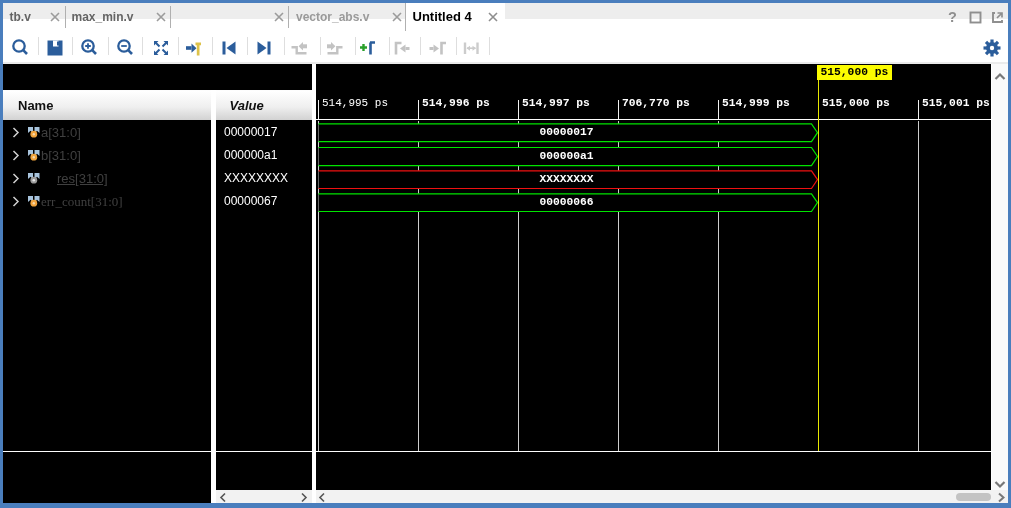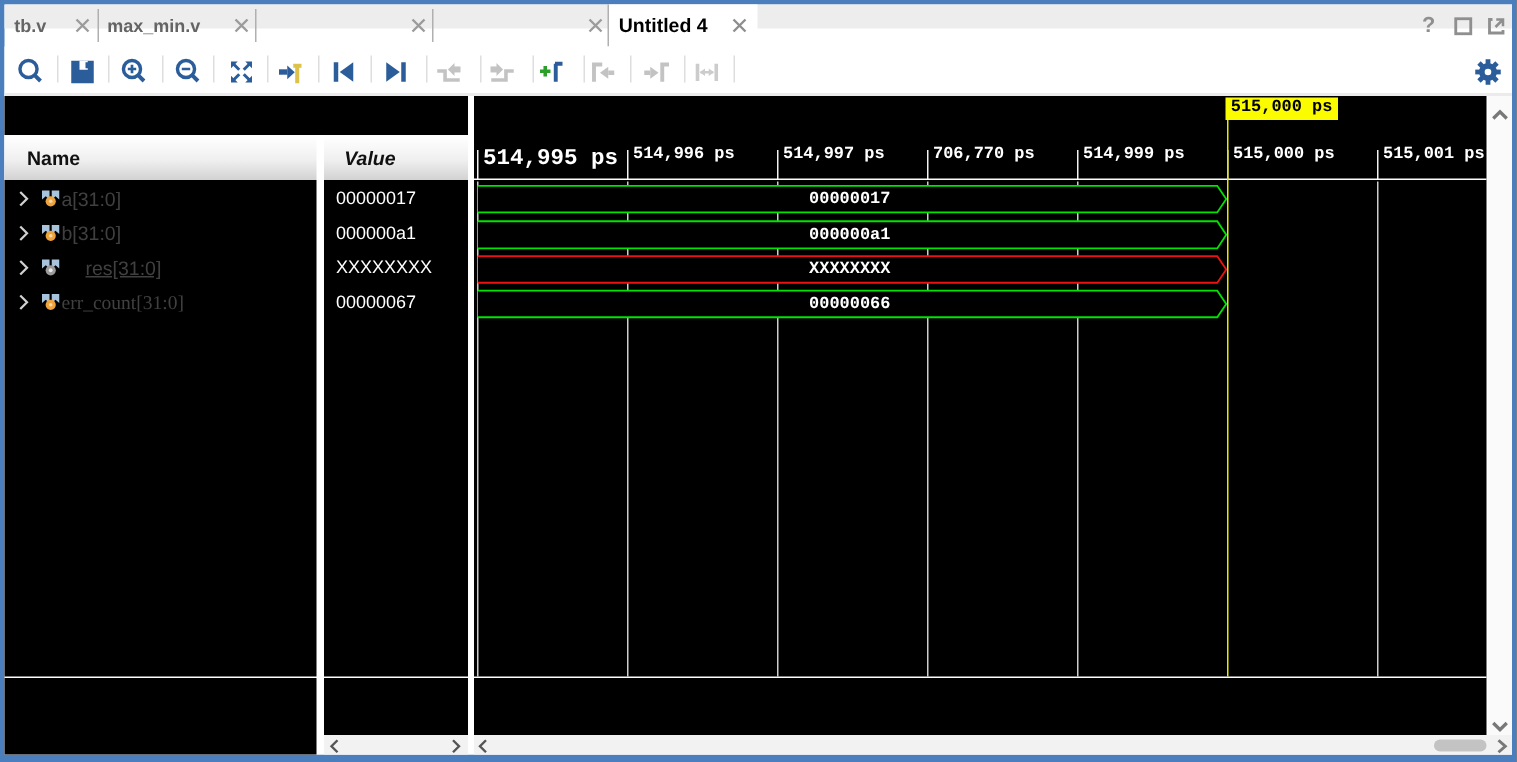--- a/index.html
+++ b/index.html
@@ -21,20 +21,21 @@
 
   <div class="abs" style="left:62px;top:3px;width:1px;height:22px;background:#b0b0b0;"></div>
   <div class="abs" style="left:167px;top:3px;width:1px;height:22px;background:#b0b0b0;"></div>
   <div class="abs" style="left:285px;top:3px;width:1px;height:22px;background:#b0b0b0;"></div>
   <div class="abs" style="left:402px;top:0;width:1px;height:28px;background:#b0b0b0;"></div>
 
   <div class="abs" style="left:403px;top:0;width:99px;height:28px;background:#ffffff;"></div>
 
   <div class="abs" style="left:6.5px;top:0;height:28px;line-height:28px;font-size:12px;font-weight:bold;color:#646464;">tb.v</div>
   <div class="abs" style="left:68.5px;top:0;height:28px;line-height:28px;font-size:12px;font-weight:bold;color:#646464;">max_min.v</div>
+  <div class="abs" style="left:293px;top:0;height:28px;line-height:28px;font-size:12px;font-weight:bold;color:#9a9a9a;">vector_abs.v</div>
   <div class="abs" style="left:409.5px;top:0;height:28px;line-height:28px;font-size:13px;font-weight:bold;color:#000000;">Untitled 4</div>
 
   <svg class="abs" style="left:47px;top:9px;" width="10" height="10">
       <path d="M1,1 L9,9 M9,1 L1,9" stroke="#9b9b9b" stroke-width="1.6" fill="none"></path>
     </svg>
   <svg class="abs" style="left:153px;top:9px;" width="10" height="10">
       <path d="M1,1 L9,9 M9,1 L1,9" stroke="#9b9b9b" stroke-width="1.6" fill="none"></path>
     </svg>
   <svg class="abs" style="left:270.5px;top:9px;" width="10" height="10">
       <path d="M1,1 L9,9 M9,1 L1,9" stroke="#9b9b9b" stroke-width="1.6" fill="none"></path>
@@ -221,21 +222,21 @@
   <div class="abs" style="left:315.5px;top:64px;width:675.5px;height:426px;background:#000;"></div>
 
   <div class="abs" style="left:318px;top:100px;width:1px;height:20px;background:#f2f2f2;"></div>
   <div class="abs" style="left:418px;top:100px;width:1px;height:20px;background:#f2f2f2;"></div>
   <div class="abs" style="left:518px;top:100px;width:1px;height:20px;background:#f2f2f2;"></div>
   <div class="abs" style="left:618px;top:100px;width:1px;height:20px;background:#f2f2f2;"></div>
   <div class="abs" style="left:718px;top:100px;width:1px;height:20px;background:#f2f2f2;"></div>
   <div class="abs" style="left:818px;top:100px;width:1px;height:20px;background:#f2f2f2;"></div>
   <div class="abs" style="left:918px;top:100px;width:1px;height:20px;background:#f2f2f2;"></div>
 
-  <div class="mono abs" style="left:322px;top:97px;font-size:15px;font-weight:bold;color:#fff;white-space:pre;">514,995 ps</div>
+  <div class="mono abs" style="left:322px;top:97px;font-size:11px;font-weight:normal;color:#fff;white-space:pre;">514,995 ps</div>
   <div class="mono abs" style="left:422px;top:97px;font-size:11.3px;font-weight:bold;color:#fff;white-space:pre;">514,996 ps</div>
   <div class="mono abs" style="left:522px;top:97px;font-size:11.3px;font-weight:bold;color:#fff;white-space:pre;">514,997 ps</div>
   <div class="mono abs" style="left:622px;top:97px;font-size:11.3px;font-weight:bold;color:#fff;white-space:pre;">706,770 ps</div>
   <div class="mono abs" style="left:722px;top:97px;font-size:11.3px;font-weight:bold;color:#fff;white-space:pre;">514,999 ps</div>
   <div class="mono abs" style="left:822px;top:97px;font-size:11.3px;font-weight:bold;color:#fff;white-space:pre;">515,000 ps</div>
   <div class="mono abs" style="left:922px;top:97px;font-size:11.3px;font-weight:bold;color:#fff;white-space:pre;">515,001 ps</div>
 
   <div class="abs" style="left:315.5px;top:119.3px;width:675.5px;height:1.2px;background:#fdfdfd;"></div>
 
   <div class="abs" style="left:318px;top:120.5px;width:1px;height:330.5px;background:#cdcdcd;"></div>

